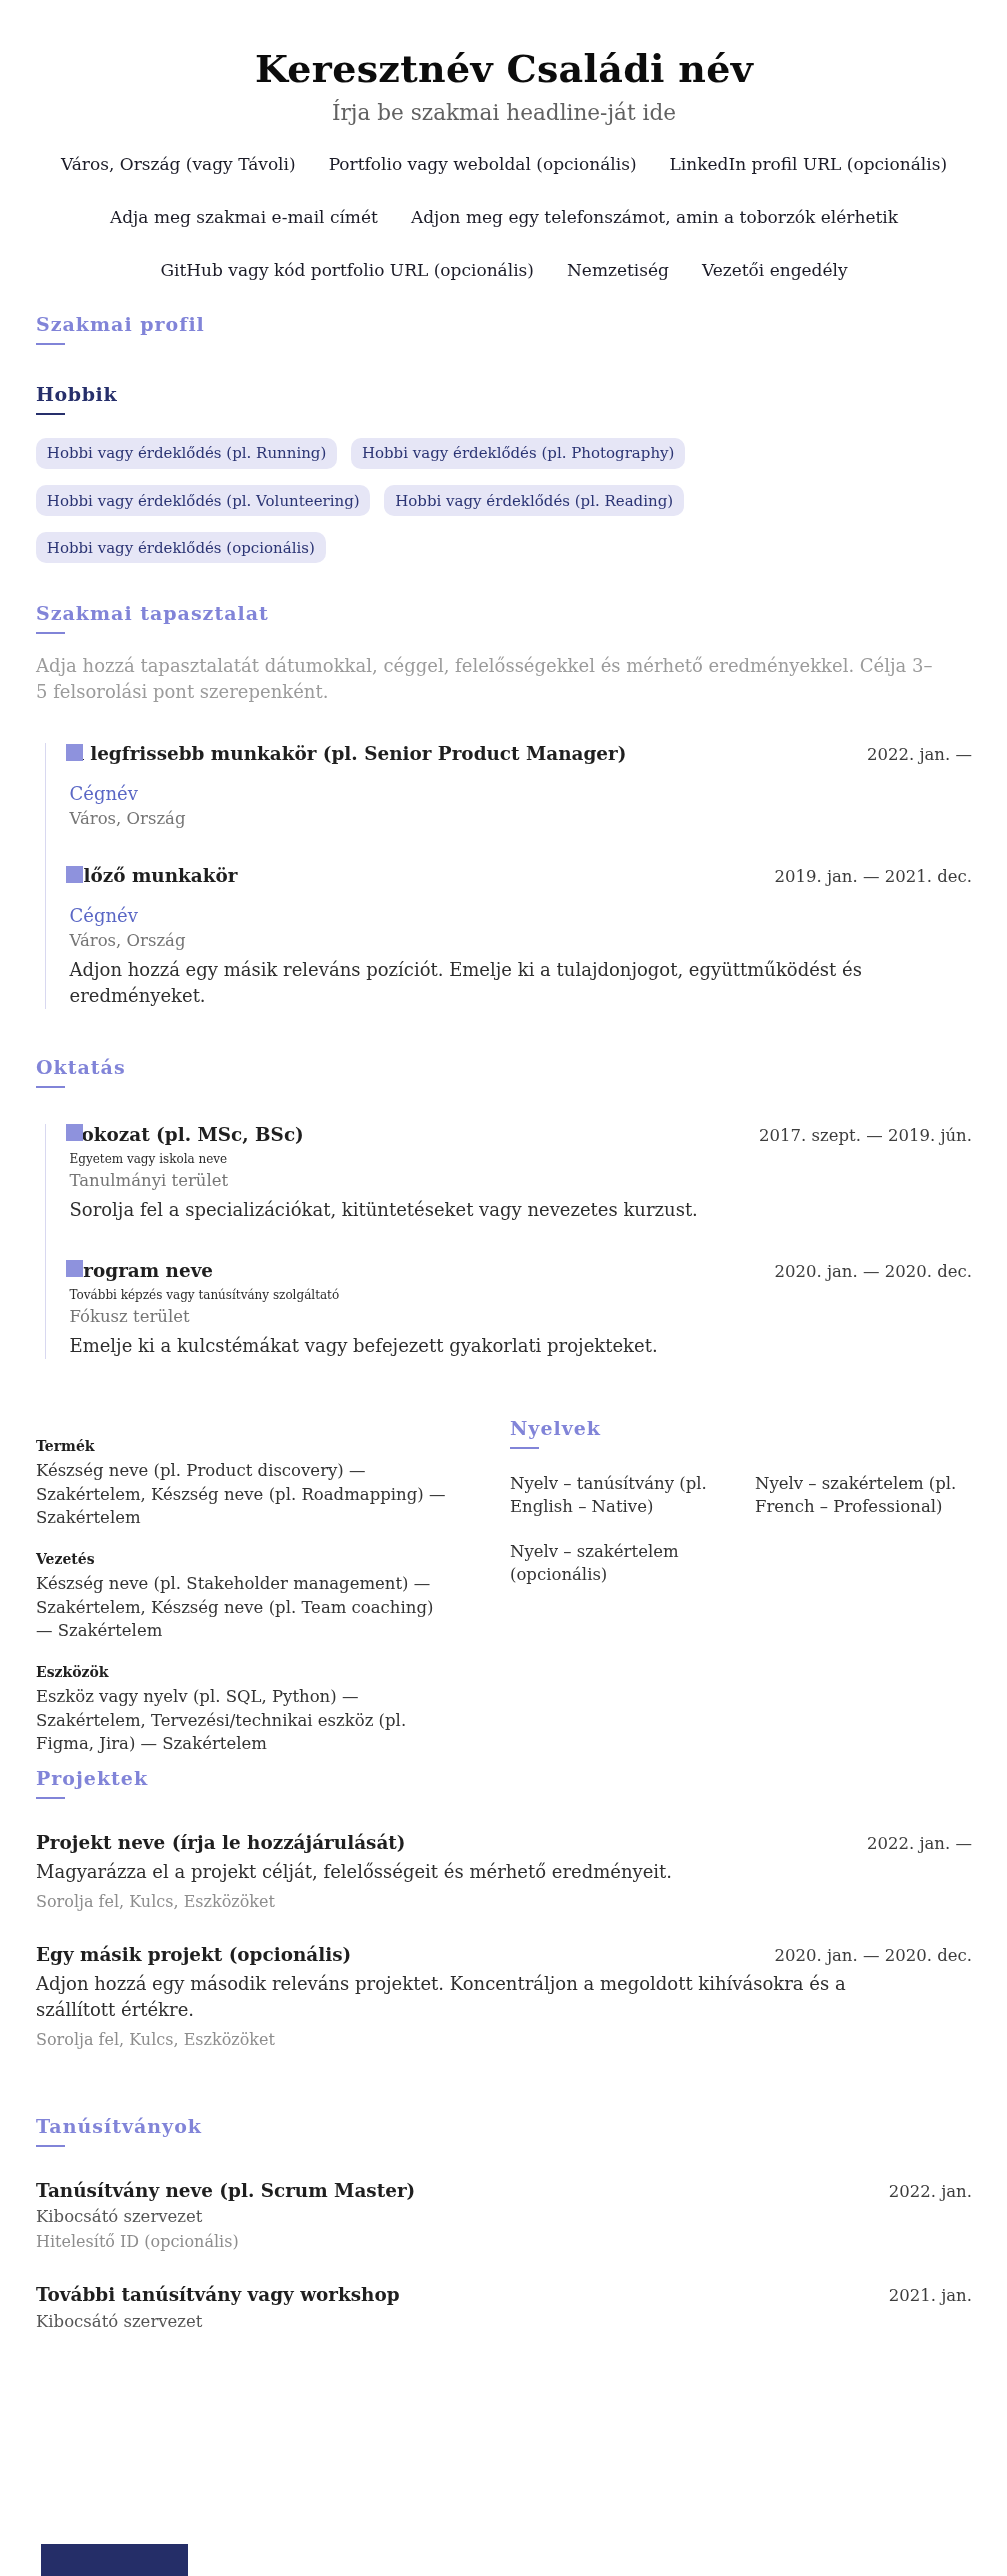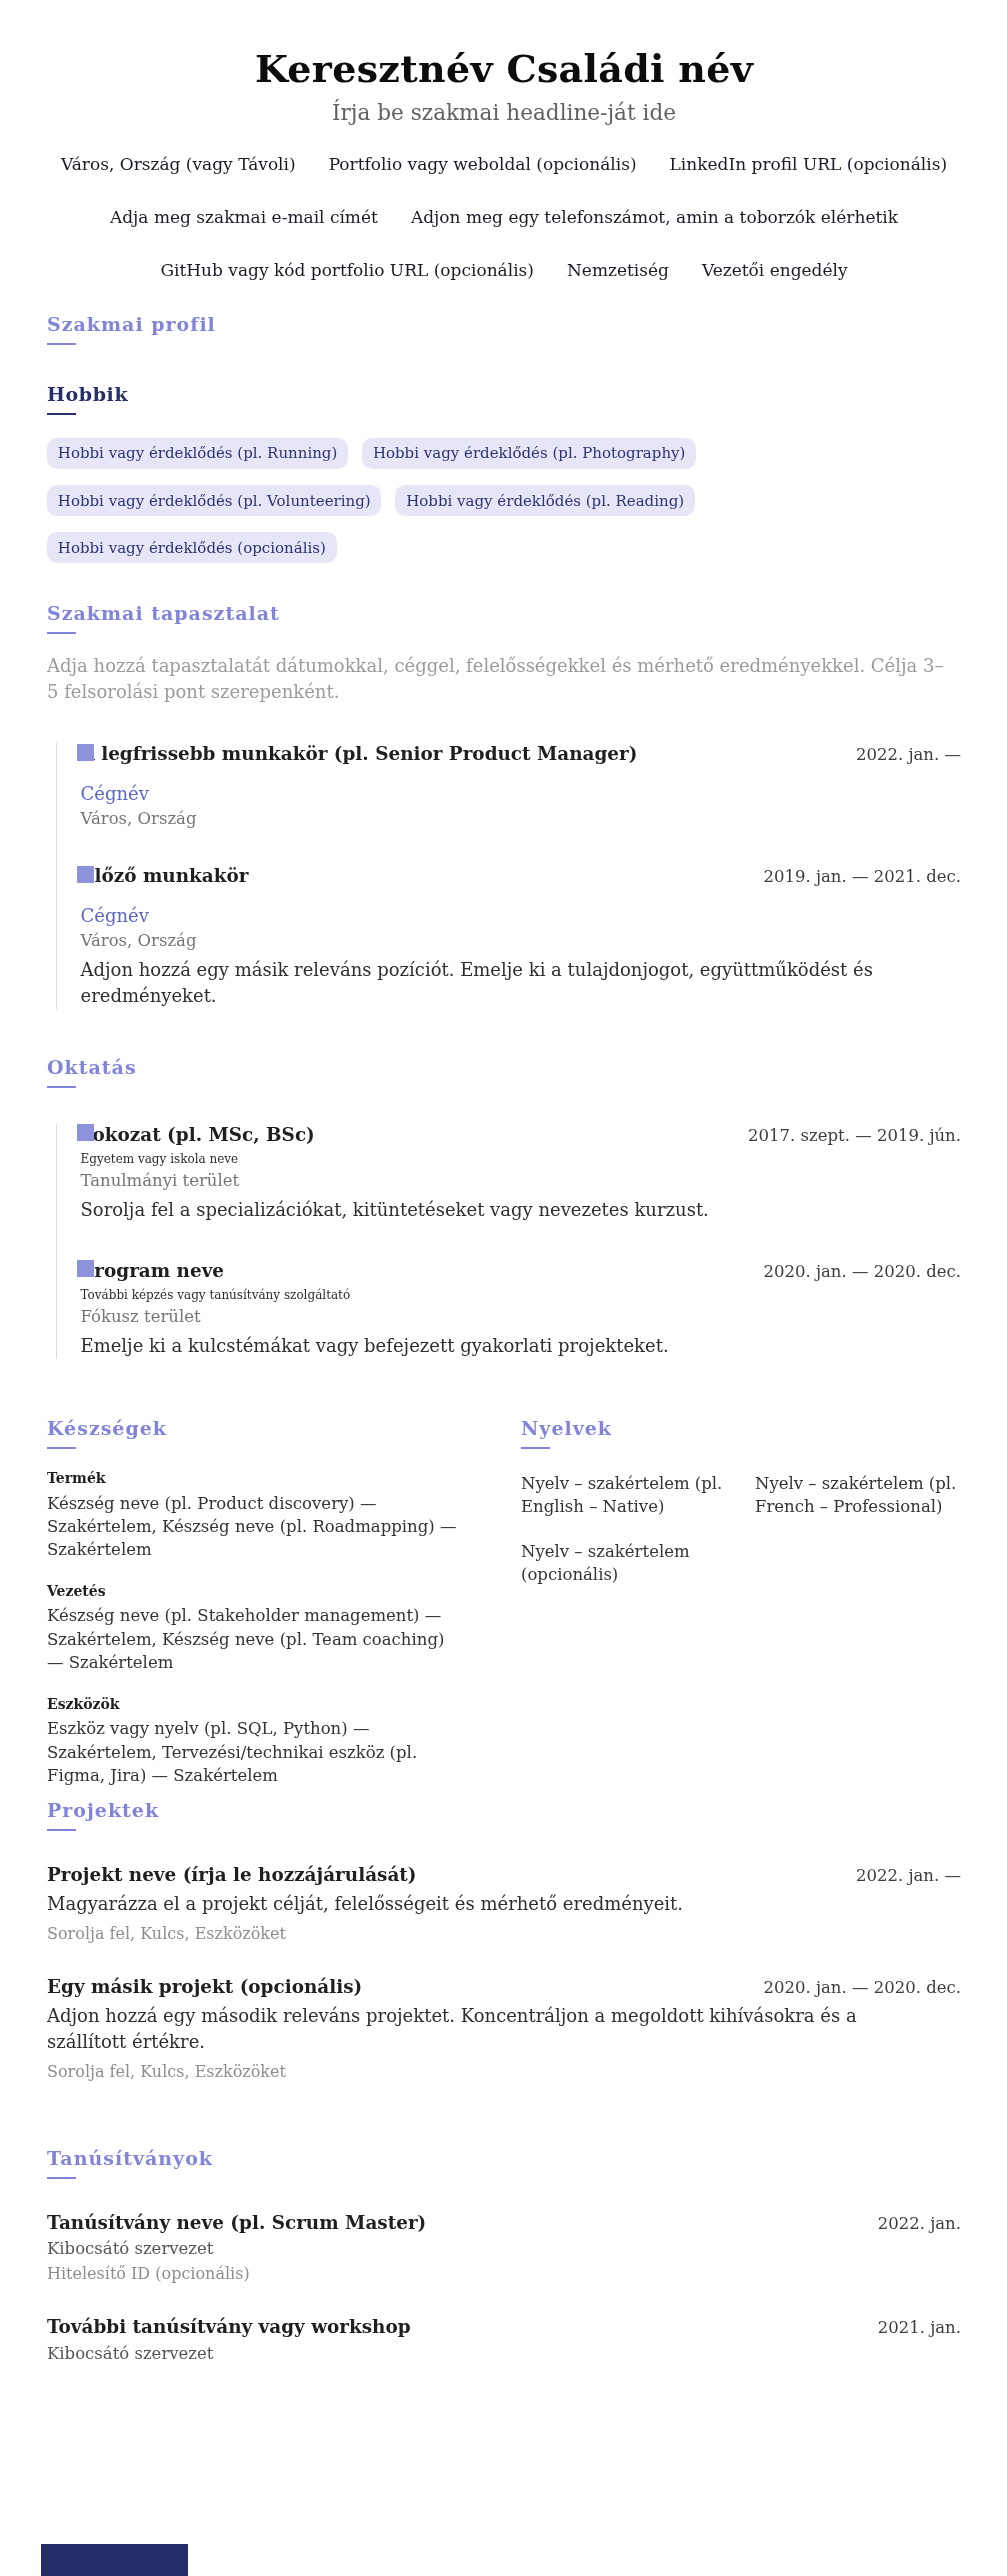--- a/index.html
+++ b/index.html
@@ -1,18 +1,18 @@
 <!DOCTYPE html>
 <html lang="hu" style="font-size:10px"><head>
 <meta charset="utf-8">
 <style>
   * { margin:0; padding:0; box-sizing:border-box; }
   html,body { background:#ffffff; }
   body { font-family:"DejaVu Serif","Liberation Serif",serif; color:#222; }
-  .page { width:1008px; height:2576px; margin:0 auto; padding:46px 47px 0; position:relative; overflow:hidden; background:#ffffff; }
+  .page { width:1008px; height:2576px; margin:0 auto; padding:46px 36px 0; position:relative; overflow:hidden; background:#ffffff; }
 
   
   .head { text-align:center; }
   .name { font-size:38px; font-weight:700; color:#0c0c0c; letter-spacing:0.3px; }
   .headline { font-size:21.6px; color:#616161; margin-top:9px; }
   .contact { margin-top:29px; }
   .c-row { display:flex; justify-content:center; gap:33px; margin-bottom:33px; font-size:17px; color:#1b1b27; }
   .c-row span { white-space:nowrap; }
 
   
@@ -154,38 +154,37 @@
         </div>
         <div class="school">További képzés vagy tanúsítvány szolgáltató</div>
         <div class="field">Fókusz terület</div>
         <p class="body">Emelje ki a kulcstémákat vagy befejezett gyakorlati projekteket.</p>
       </article>
     </div>
   </section>
 
   <section class="twocol">
     <div class="col-skills">
-      <h2 class="sec-head">Készségek</h2>
       <div class="skill-group">
         <h4>Termék</h4>
         <p>Készség neve (pl. Product discovery) — Szakértelem, Készség neve (pl. Roadmapping) — Szakértelem</p>
       </div>
       <div class="skill-group">
         <h4>Vezetés</h4>
         <p>Készség neve (pl. Stakeholder management) — Szakértelem, Készség neve (pl. Team coaching) — Szakértelem</p>
       </div>
       <div class="skill-group">
         <h4>Eszközök</h4>
         <p>Eszköz vagy nyelv (pl. SQL, Python) — Szakértelem, Tervezési/technikai eszköz (pl. Figma, Jira) — Szakértelem</p>
       </div>
     </div>
     <div class="col-langs">
       <h2 class="sec-head">Nyelvek</h2>
       <div class="lang-grid">
-        <div>Nyelv – szakértelem (pl. English – Native)</div>
+        <div>Nyelv – tanúsítvány (pl. English – Native)</div>
         <div>Nyelv – szakértelem (pl. French – Professional)</div>
         <div>Nyelv – szakértelem (opcionális)</div>
       </div>
     </div>
   </section>
 
   <section id="projects">
     <h2 class="sec-head">Projektek</h2>
     <article class="p-entry">
       <div class="row">

